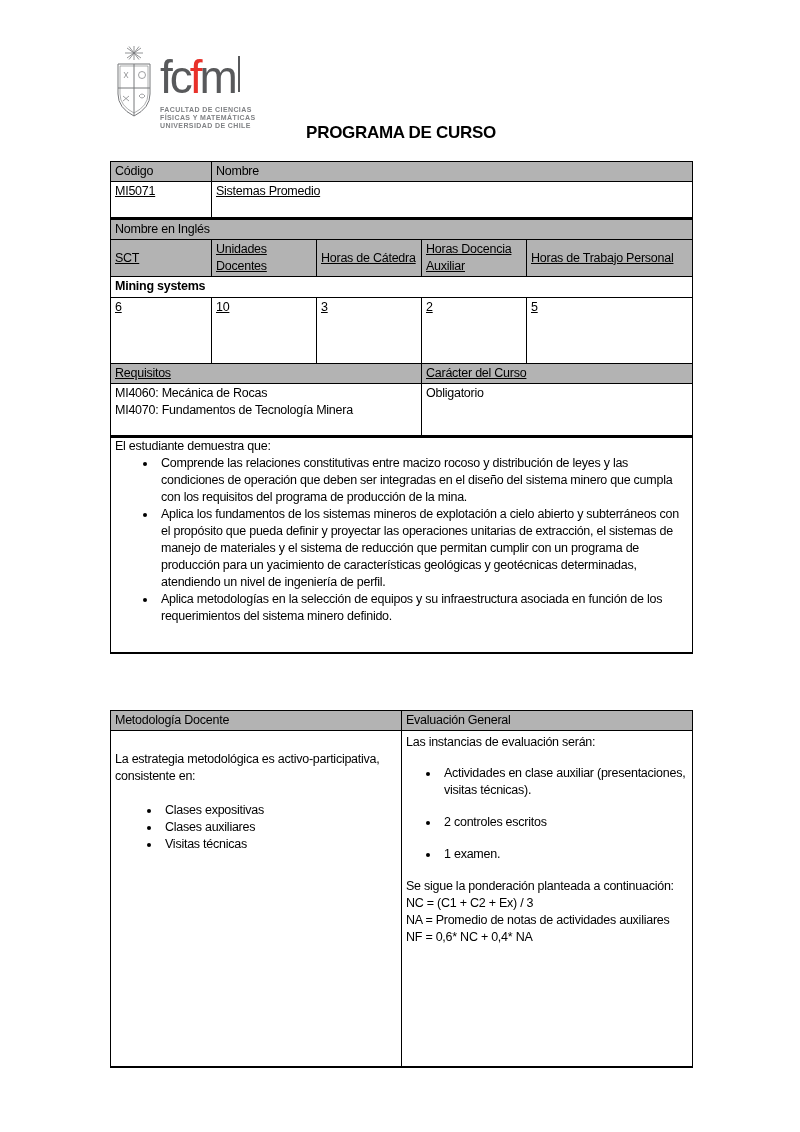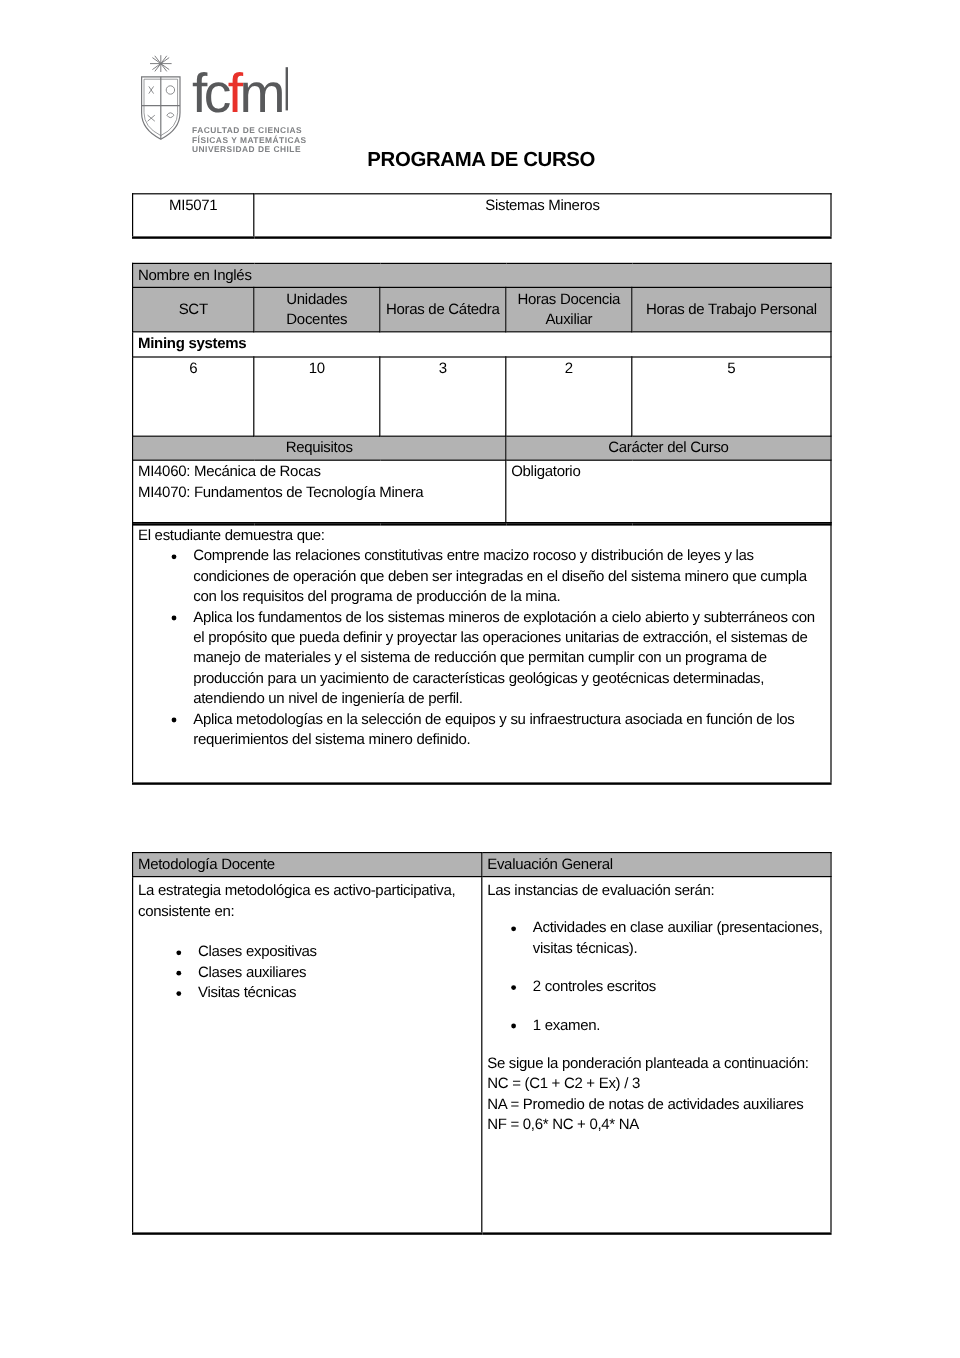--- a/index.html
+++ b/index.html
@@ -26,21 +26,21 @@
   
   .doc-title {
     position:absolute; left:110px; top:124px; width:582px;
     text-align:center; font-weight:bold; font-size:17px; letter-spacing:-0.3px;
   }
 
   
   table { border-collapse:collapse; table-layout:fixed; width:582px; }
   td, th { border:1px solid #000; padding:1px 4px; vertical-align:top; text-align:left; font-weight:normal; overflow:hidden; }
   .hdr { background:#b3b3b3; vertical-align:middle; }
-  .center { text-align:center; }
+  .center { text-align:left;text-decoration:underline; }
   .bold { font-weight:bold; }
   .bb2 td, .bb2 th { border-bottom-width:2px; }
 
   #tableA { position:absolute; left:110px; top:161px; }
   #tableB { position:absolute; left:110px; top:219px; }
   #tableC { position:absolute; left:110px; top:435px; }
   #tableD { position:absolute; left:110px; top:710px; }
 
   ul { margin:0; padding-left:42px; }
   li { padding-left:4px; }
@@ -96,23 +96,27 @@
   </div>
 
   <div class="doc-title">PROGRAMA DE CURSO</div>
 
   <table id="tableA">
     <colgroup>
         <col style="width:101px">
         <col style="width:481px">
       </colgroup>
     <tbody>
+        <tr>
+      <th class="hdr" style="height:19px">Código</th>
+      <th class="hdr" style="height:19px">Nombre</th>
+    </tr>
     <tr class="bb2">
       <td class="center" style="height:36px">MI5071</td>
-      <td class="center">Sistemas Mineros</td>
+      <td class="center">Sistemas Promedio</td>
     </tr>
   </tbody>
     </table>
 
   <table id="tableB">
     <colgroup>
       <col style="width:101px">
         <col style="width:105px">
         <col style="width:105px">
         <col style="width:105px">
@@ -175,21 +179,21 @@
     <colgroup>
         <col style="width:291px">
         <col style="width:291px">
       </colgroup>
     <tbody>
         <tr>
       <th class="hdr" style="height:18px">Metodología Docente</th>
       <th class="hdr">Evaluación General</th>
     </tr>
     <tr class="bb2">
-      <td style="height:297px; padding-top:3px;">
+      <td style="height:336px; padding-top:20px;">
         <div>La estrategia metodológica es activo-participativa, consistente en:</div>
         <ul class="method-list">
           <li>Clases expositivas</li>
           <li>Clases auxiliares</li>
           <li>Visitas técnicas</li>
         </ul>
       </td>
       <td style="padding-top:3px;">
         <div>Las instancias de evaluación serán:</div>
         <ul class="eval-list">

